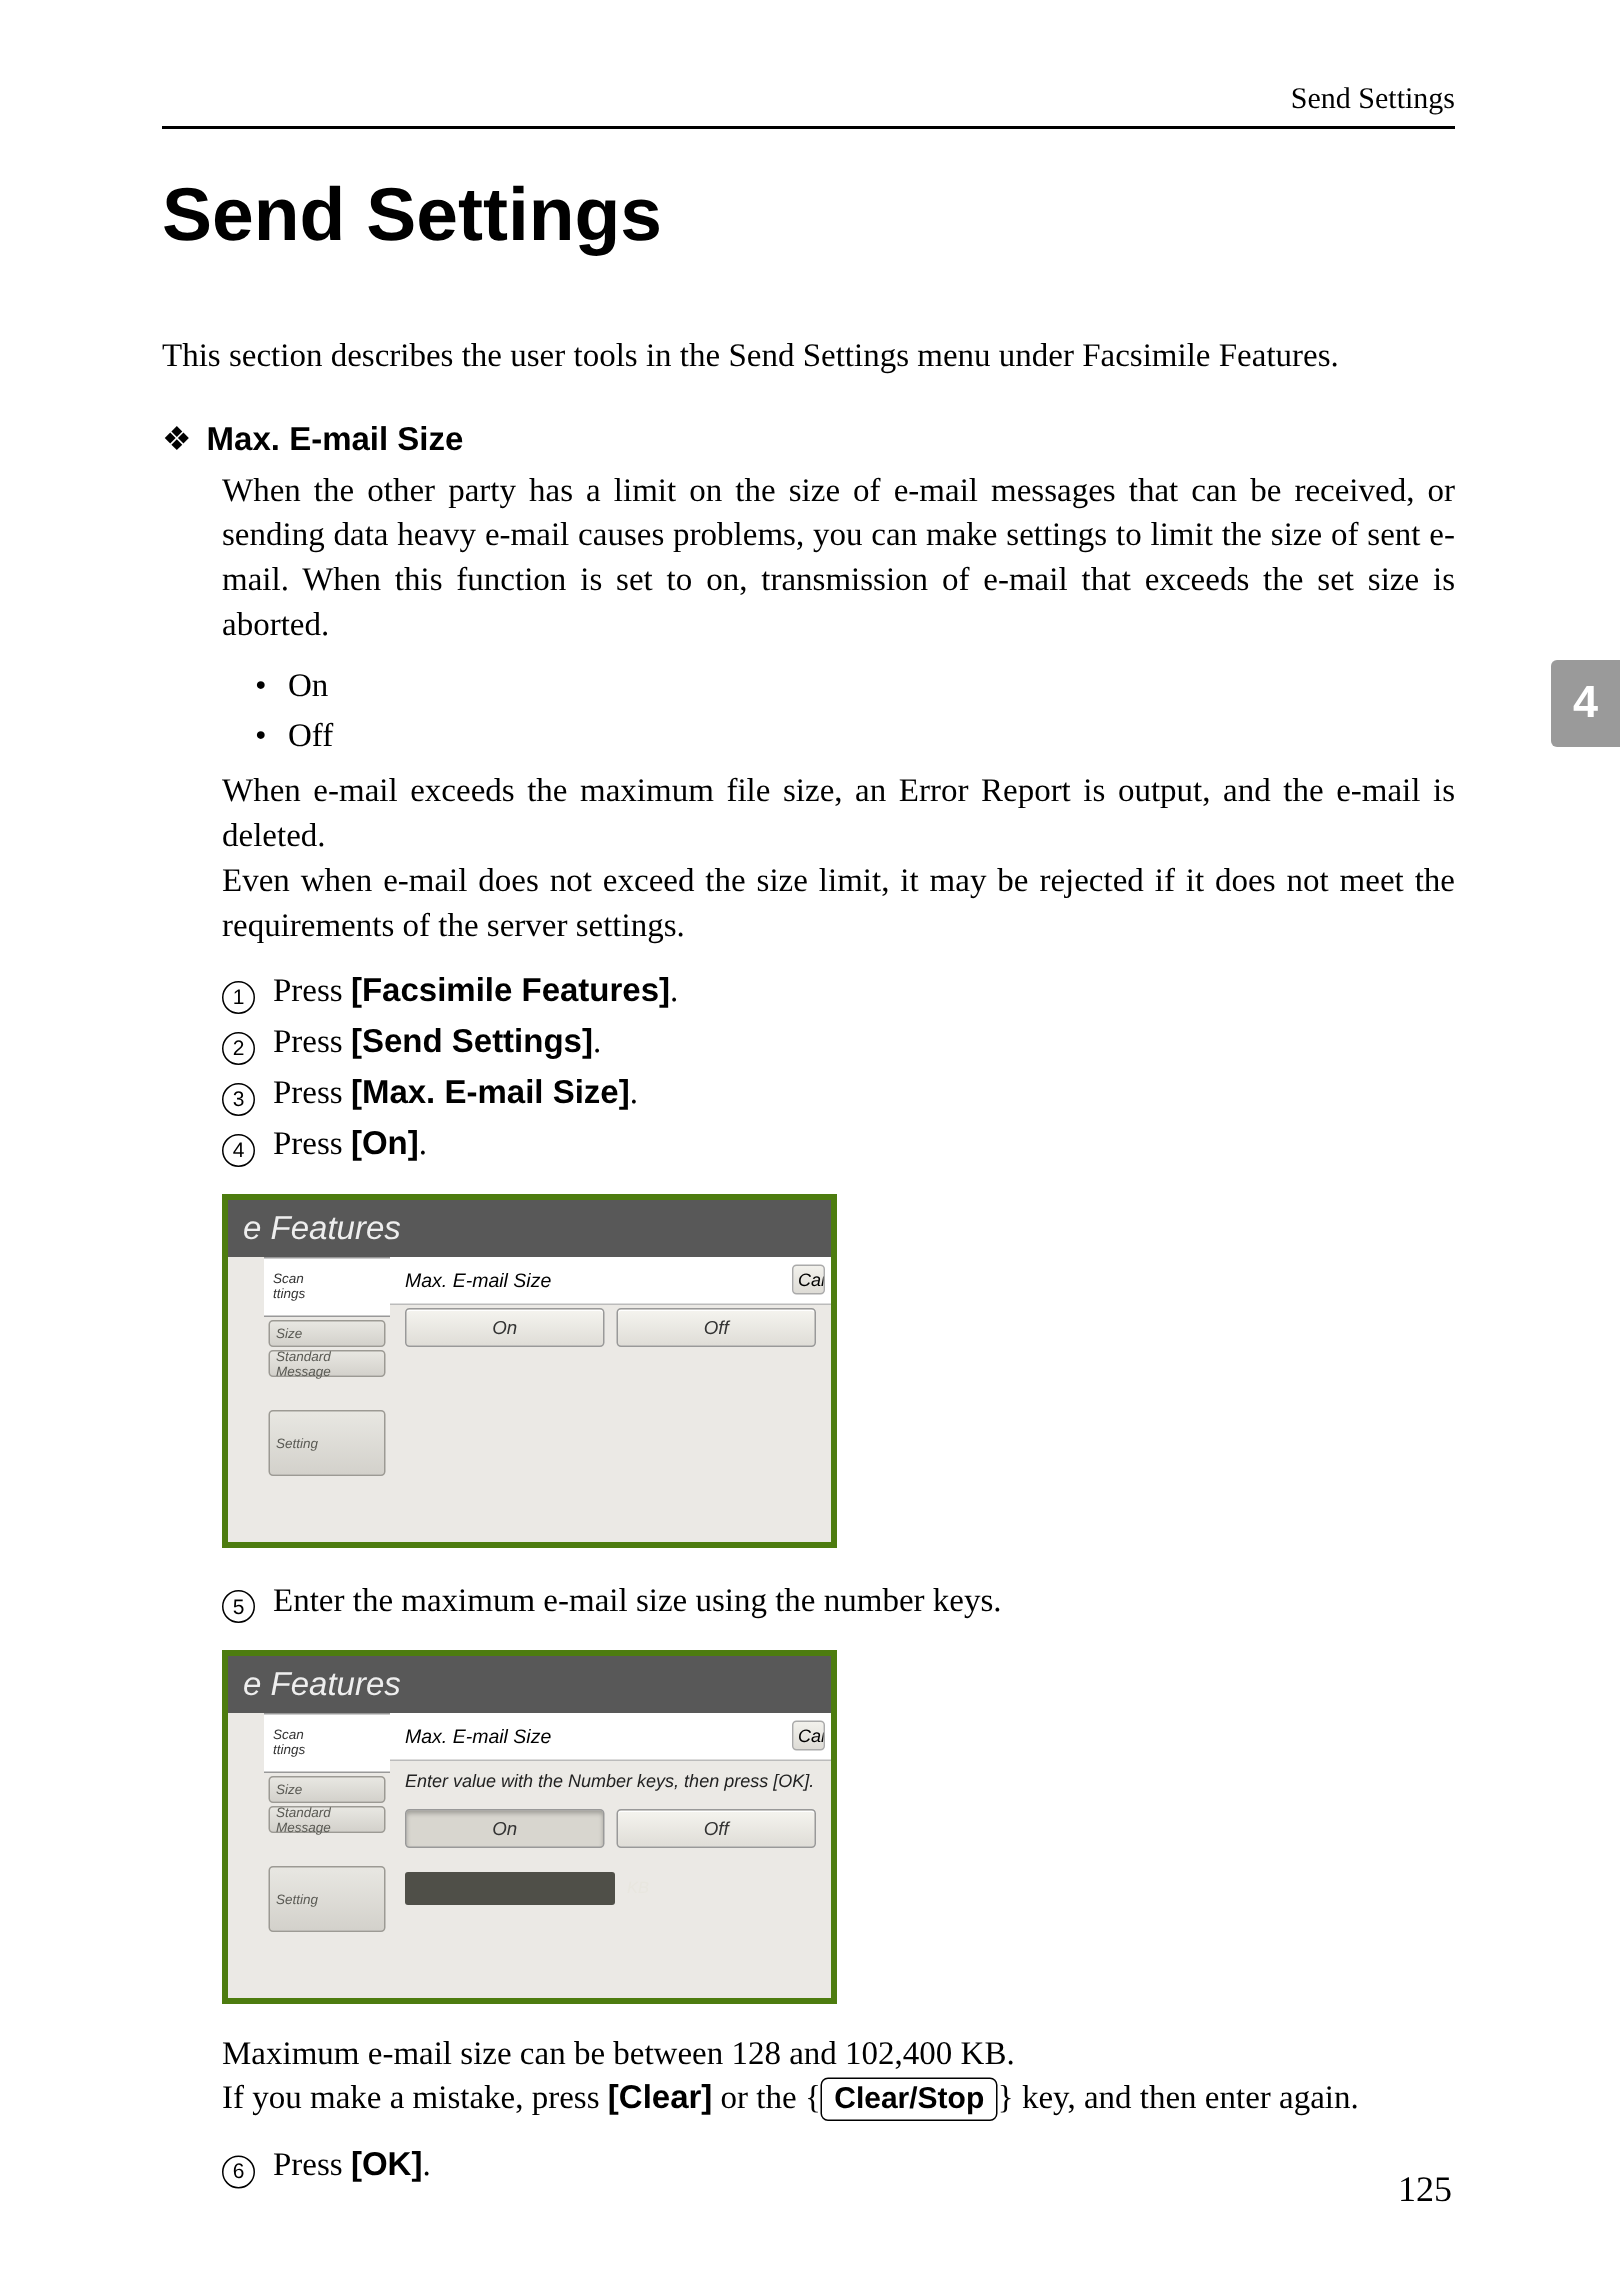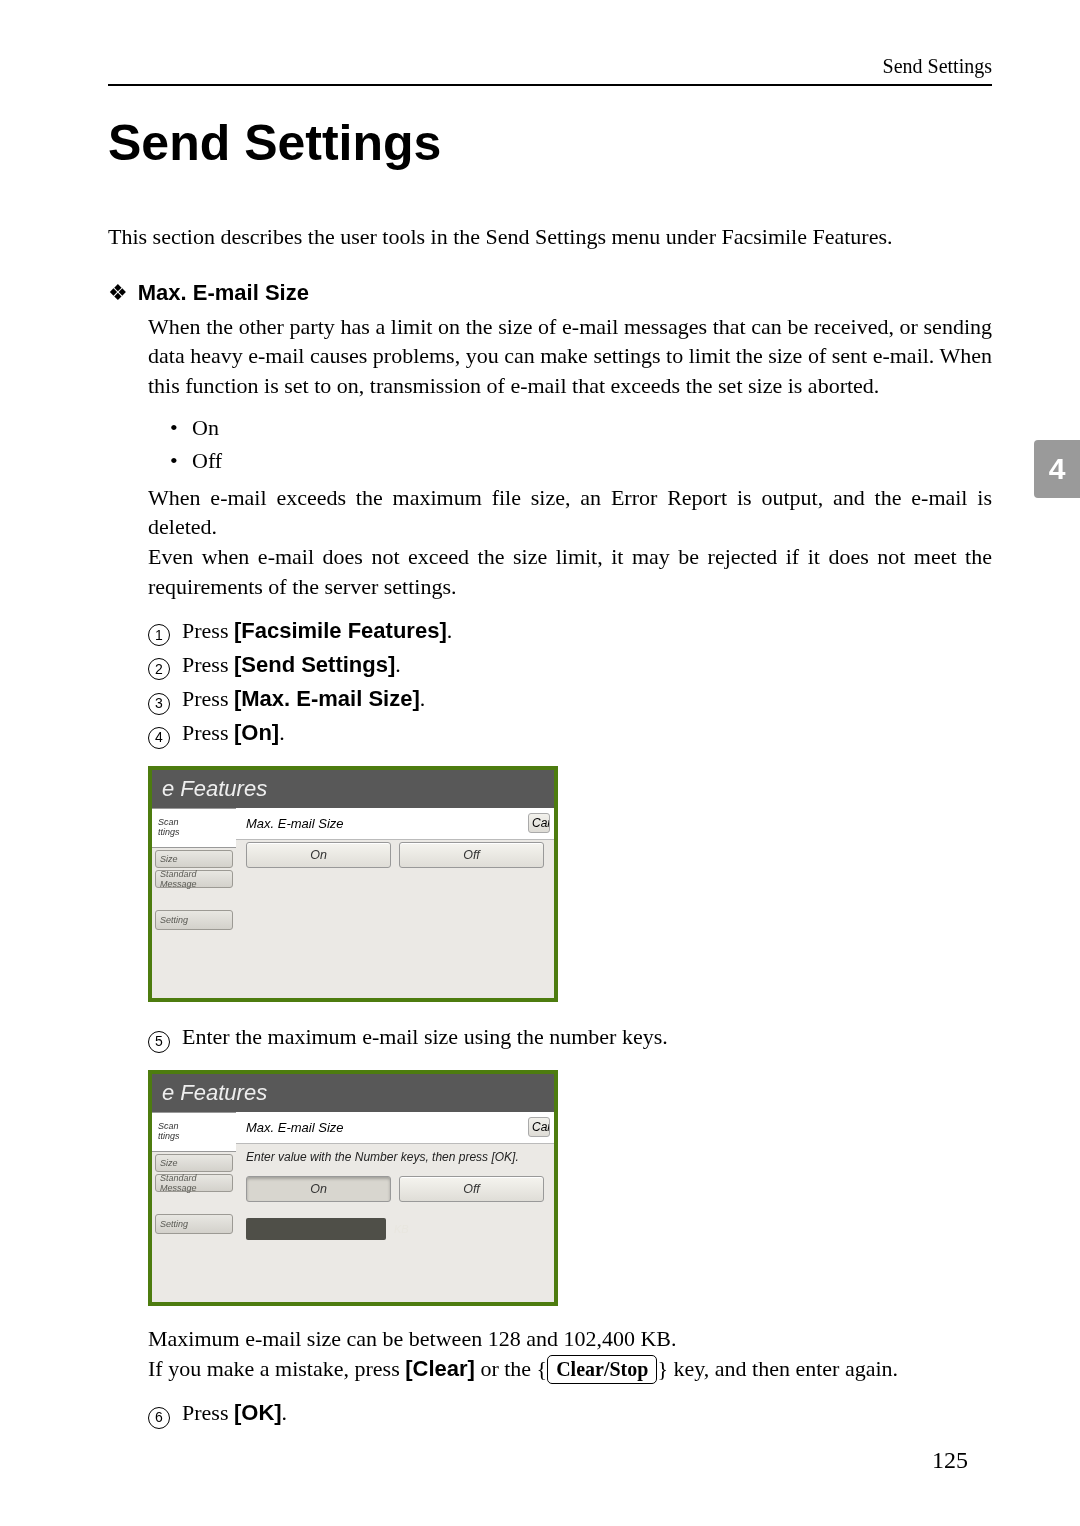--- a/index.html
+++ b/index.html
@@ -1,17 +1,17 @@
 <!DOCTYPE html>
 <html><head>
 <meta charset="utf-8">
 <style>
   * { box-sizing: border-box; margin: 0; padding: 0; }
   html, body { width: 1080px; height: 1526px; background: #fff; font-family: Georgia, 'Times New Roman', serif; color: #000; }
-  .page { position: relative; width: 1080px; height: 1526px; padding: 55px 88px 40px 108px; }
+  .page { position: relative; width: 1080px; height: 1526px; padding: 55px 110px 40px 108px; }
   .running-head { text-align: right; font-size: 20px; padding-bottom: 6px; border-bottom: 2px solid #000; margin-bottom: 28px; }
   .chapter-tab { position: absolute; right: 0; top: 440px; width: 46px; height: 58px; background: #9a9a9a; color: #fff; font-family: Arial, Helvetica, sans-serif; font-weight: bold; font-size: 30px; display: flex; align-items: center; justify-content: center; border-top-left-radius: 4px; border-bottom-left-radius: 4px; }
   h1 { font-family: Arial, Helvetica, sans-serif; font-weight: 800; font-size: 50px; margin-bottom: 50px; }
   .intro { font-size: 22px; line-height: 1.35; margin-bottom: 28px; }
   .diamond-head { display: flex; align-items: baseline; gap: 10px; margin-bottom: 6px; }
   .diamond { font-size: 22px; line-height: 1; }
   .diamond-head .label { font-family: Arial, Helvetica, sans-serif; font-weight: 700; font-size: 22px; }
   .diamond-body { margin-left: 40px; font-size: 22px; line-height: 1.35; text-align: justify; }
   .diamond-body p { margin-bottom: 0; }
   ul.onoff { list-style: none; margin: 10px 0 6px 22px; }
@@ -21,39 +21,39 @@
   ol.steps > li { display: flex; align-items: baseline; gap: 12px; font-size: 22px; line-height: 1.55; }
   .step-num { display: inline-flex; width: 22px; height: 22px; border: 1.6px solid #000; border-radius: 50%; align-items: center; justify-content: center; font-size: 14px; font-family: Arial, sans-serif; flex: 0 0 22px; position: relative; top: 2px; }
   .step-text { flex: 1; }
   .bold { font-family: Arial, Helvetica, sans-serif; font-weight: 700; }
   .screenshot-wrap { margin-left: 40px; margin-top: 16px; margin-bottom: 18px; }
   .pg-num { position: absolute; right: 112px; bottom: 52px; font-size: 24px; }
 
   
   .dev { width: 410px; border: 4px solid #4d7c0f; background: #ebe9e5; font-family: Arial, Helvetica, sans-serif; font-size: 13.5px; font-style: italic; }
   .dev-title { background: #585858; color: #eee; padding: 6px 10px; font-size: 22px; font-weight: 400; }
-  .dev-body { position: relative; height: 190px; }
+  .dev-body { position: relative; height: 190px; margin-left: 24px; }
   .tabcol { position: absolute; left: 0; top: 0; bottom: 0; width: 84px; }
   .tab { height: 34px; display: flex; align-items: center; padding-left: 6px; font-size: 9px; color: #666; background: #cfcdc7; border-right: 1px solid #999; border-bottom: 1px solid #aaa; }
   .tab.sel { background: #fff; color: #333; height: 40px; border-right: none; border-bottom: 1px solid #999; border-top: 1px solid #999; flex-direction: column; align-items: flex-start; justify-content: center; line-height: 1.1; }
   .sidebtn { height: 18px; margin: 2px 3px; background: linear-gradient(#e8e7e2,#d3d1cb); border: 1px solid #9c9a94; border-radius: 3px; display: flex; align-items: center; padding-left: 4px; font-size: 9px; color: #5a5a54; }
-  .sidebtn.tall { height: 20px; }
+  .sidebtn.tall { height: 44px; }
   .content { position: absolute; left: 84px; right: 0; top: 0; bottom: 0; padding: 0; }
   .panelhead { display: flex; align-items: center; justify-content: space-between; height: 32px; padding: 0 4px 0 10px; background: #fff; border-bottom: 1px solid #bbb; }
   .panelhead .pt { font-size: 13px; }
   .panelhead .can { font-size: 12px; border: 1px solid #aaa; border-radius: 3px; padding: 2px 3px; background: linear-gradient(#f2f1ec,#dedcd6); width: 22px; text-align: right; overflow: hidden; }
   .hint { padding: 6px 10px 10px; font-size: 12px; color: #222; }
   .choices { display: flex; gap: 8px; padding: 2px 10px; }
   .chbtn { flex: 1; height: 26px; border: 1px solid #999; border-radius: 3px; display: flex; align-items: center; justify-content: center; font-size: 12.5px; background: linear-gradient(#f5f4ef,#dfddd7); color: #333; box-shadow: inset 0 1px 0 #fff; }
   .chbtn.sel { background: #d8d6cf; box-shadow: inset 0 2px 3px rgba(0,0,0,.25); }
   .kbrow { padding: 14px 10px 2px; display:flex; align-items:center; gap:8px; }
   .kbfield { flex:0 0 140px; height:22px; background:#4f4f48; color:#fff; display:flex; align-items:center; justify-content:flex-end; padding:0 6px; font-size:12px; border-radius:2px; letter-spacing: .5px; }
   .kblabel { color:#e8e6df; font-size:11px; }
   .range { padding: 4px 10px 10px; font-size: 11.5px; color: #444; }
-  .key { display: inline-block; border: 1.5px solid #000; border-radius: 5px; padding: 0 8px 1px; font-family: Liberation Serif, serif; font-weight: 700; font-size: 20px; line-height: 1.3; }
+  .key { display: inline-block; border: 1.5px solid #000; border-radius: 5px; padding: 0 8px 1px; font-family: Liberation Sans, sans-serif; font-weight: 700; font-size: 20px; line-height: 1.3; }
 </style>
 </head>
 <body>
 
 <div class="page">
   <div class="running-head">Send Settings</div>
   <div class="chapter-tab">4</div>
 
   <h1>Send Settings</h1>
 

